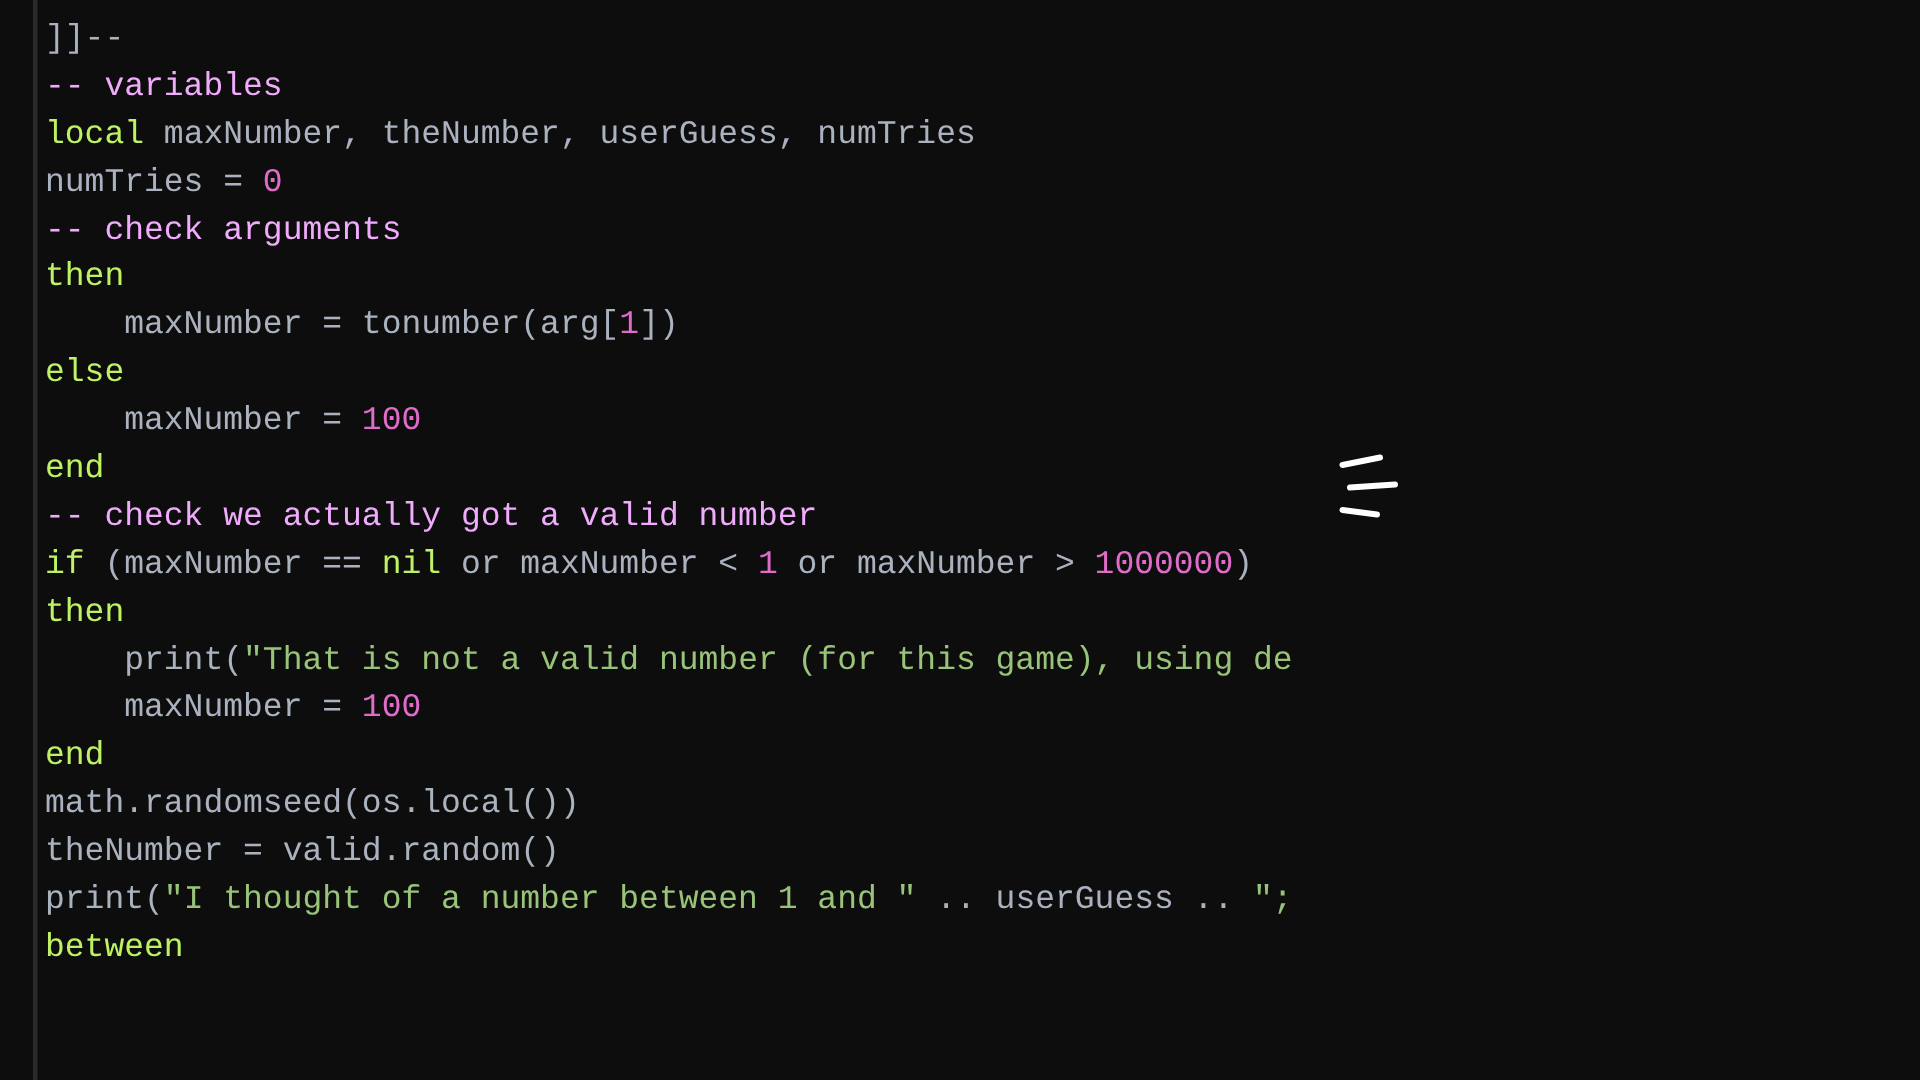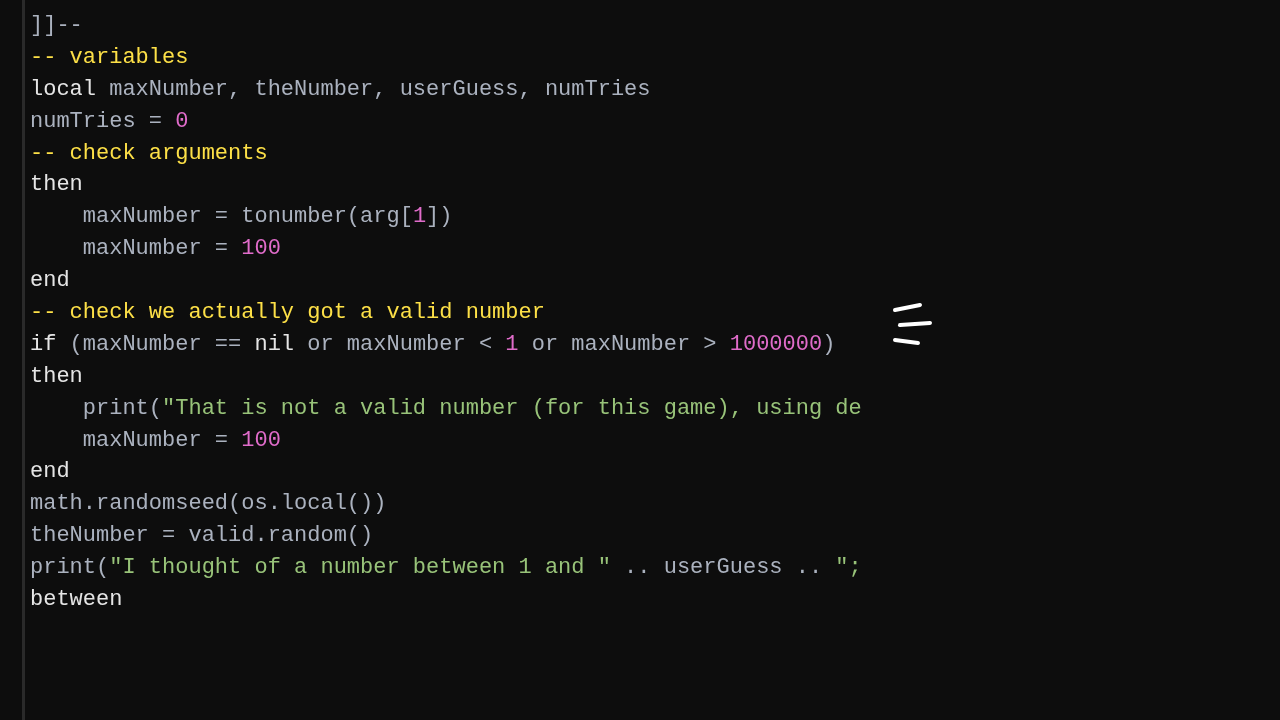--- a/index.html
+++ b/index.html
@@ -21,24 +21,24 @@
       overflow: hidden;
     }
 
     .code-line {
       font-size: 22px;
       line-height: 1.45;
       white-space: pre;
       display: block;
     }
 
-    .kw-blue    { color: #e5e5e5; }
+    .kw-blue    { color: #bef264; }
     .kw-white   { color: #abb2bf; }
     .kw-string  { color: #98c379; }
-    .kw-comment { color: #fde047; }
+    .kw-comment { color: #f0abfc; }
     .kw-num     { color: #e06cca; }
 
     
     .gutter {
       position: absolute;
       left: 22px;
       top: 0;
       bottom: 0;
       width: 3px;
       background: #2a2a2a;
@@ -83,20 +83,21 @@
   <span class="code-line"><span class="kw-white">]]--</span></span>
       <span class="code-line"><span class=""></span></span>
       <span class="code-line"><span class="kw-comment">-- variables</span></span>
       <span class="code-line"><span class="kw-blue">local</span><span class="kw-white"> maxNumber, theNumber, userGuess, numTries</span></span>
       <span class="code-line"><span class=""></span></span>
       <span class="code-line"><span class="kw-white">numTries </span><span class="kw-white">=</span><span class="kw-num"> 0</span></span>
       <span class="code-line"><span class=""></span></span>
       <span class="code-line"><span class="kw-comment">-- check arguments</span></span>
       <span class="code-line"><span class="kw-blue">then</span></span>
       <span class="code-line"><span class="kw-white">    maxNumber </span><span class="kw-white">=</span><span class="kw-white"> tonumber(arg[</span><span class="kw-num">1</span><span class="kw-white">])</span></span>
+      <span class="code-line"><span class="kw-blue">else</span></span>
       <span class="code-line"><span class="kw-white">    maxNumber </span><span class="kw-white">=</span><span class="kw-num"> 100</span></span>
       <span class="code-line"><span class="kw-blue">end</span></span>
       <span class="code-line"><span class="kw-comment">-- check we actually </span><span class="kw-comment">got</span><span class="kw-comment"> a valid number</span></span>
       <span class="code-line"><span class="kw-blue">if</span><span class="kw-white"> (maxNumber </span><span class="kw-white">==</span><span class="kw-blue"> nil</span><span class="kw-white"> or maxNumber &lt; </span><span class="kw-num">1</span><span class="kw-white"> or maxNumber &gt; </span><span class="kw-num">1000000</span><span class="kw-white">)</span></span>
       <span class="code-line"><span class="kw-blue">then</span></span>
       <span class="code-line"><span class="kw-white">    print(</span><span class="kw-string">"That is not a valid number (for this game), using de</span></span>
       <span class="code-line"><span class="kw-white">    maxNumber </span><span class="kw-white">=</span><span class="kw-num"> 100</span></span>
       <span class="code-line"><span class="kw-blue">end</span></span>
       <span class="code-line"><span class=""></span></span>
       <span class="code-line"><span class=""></span></span>

